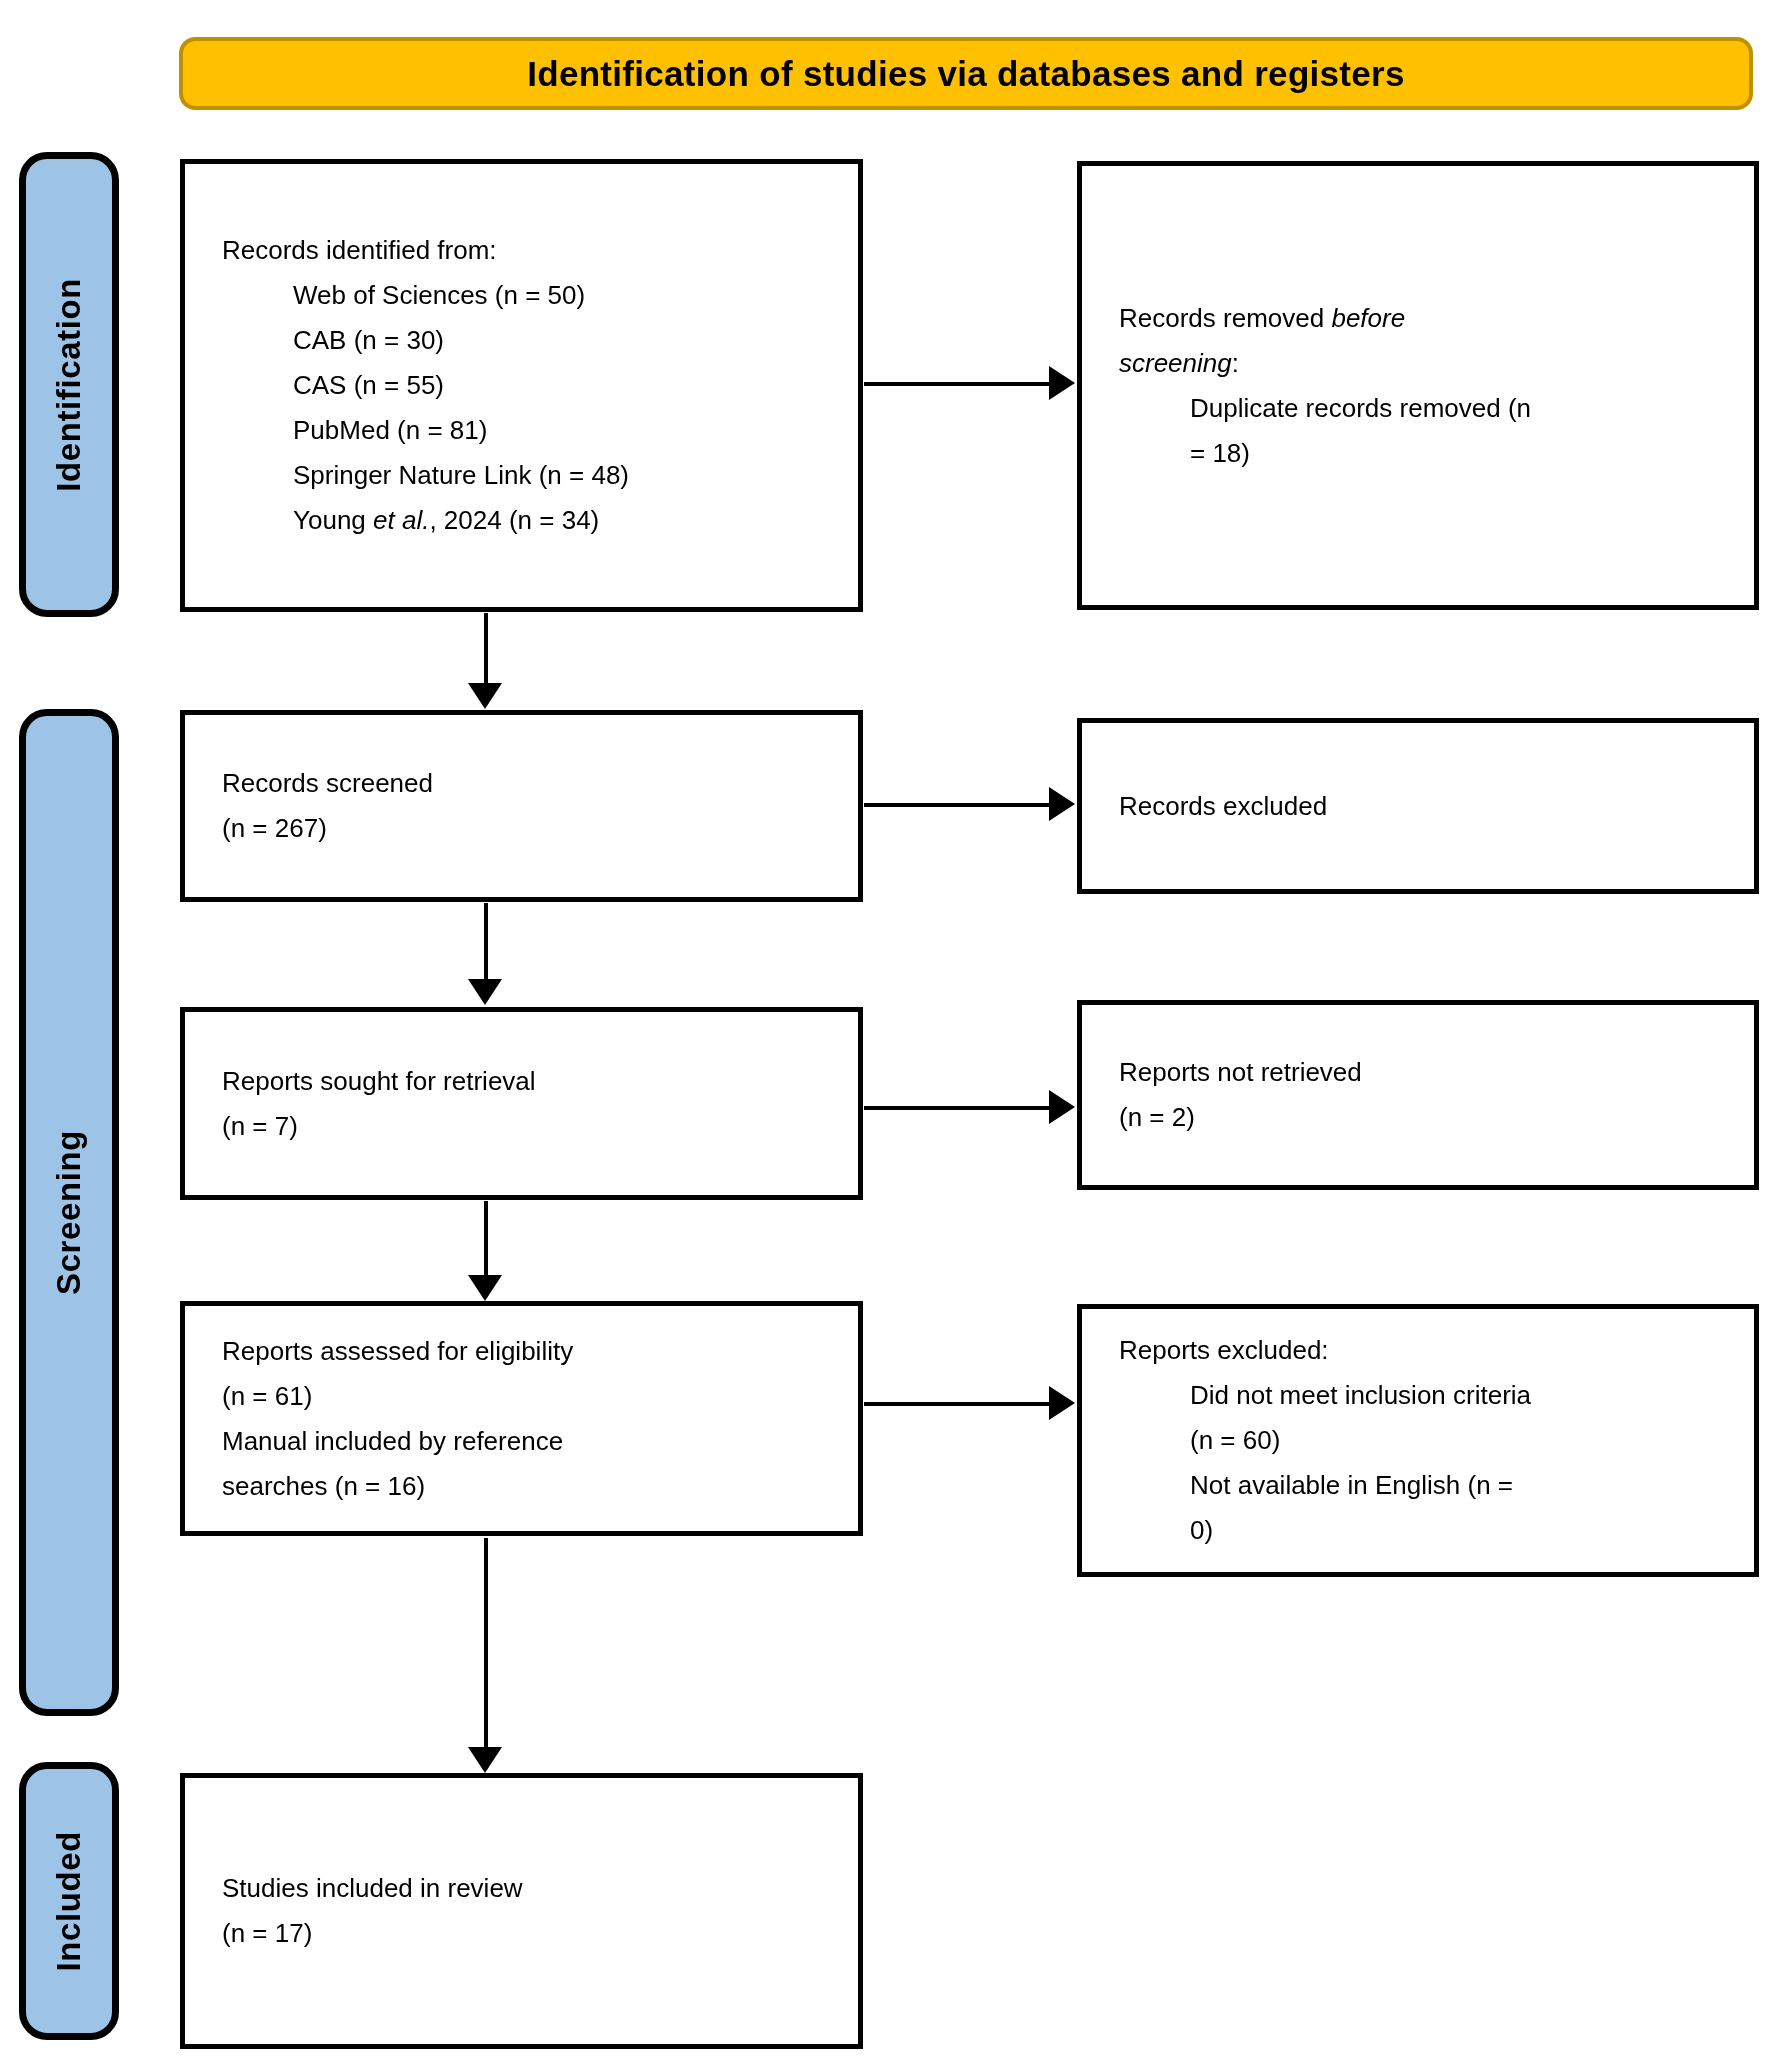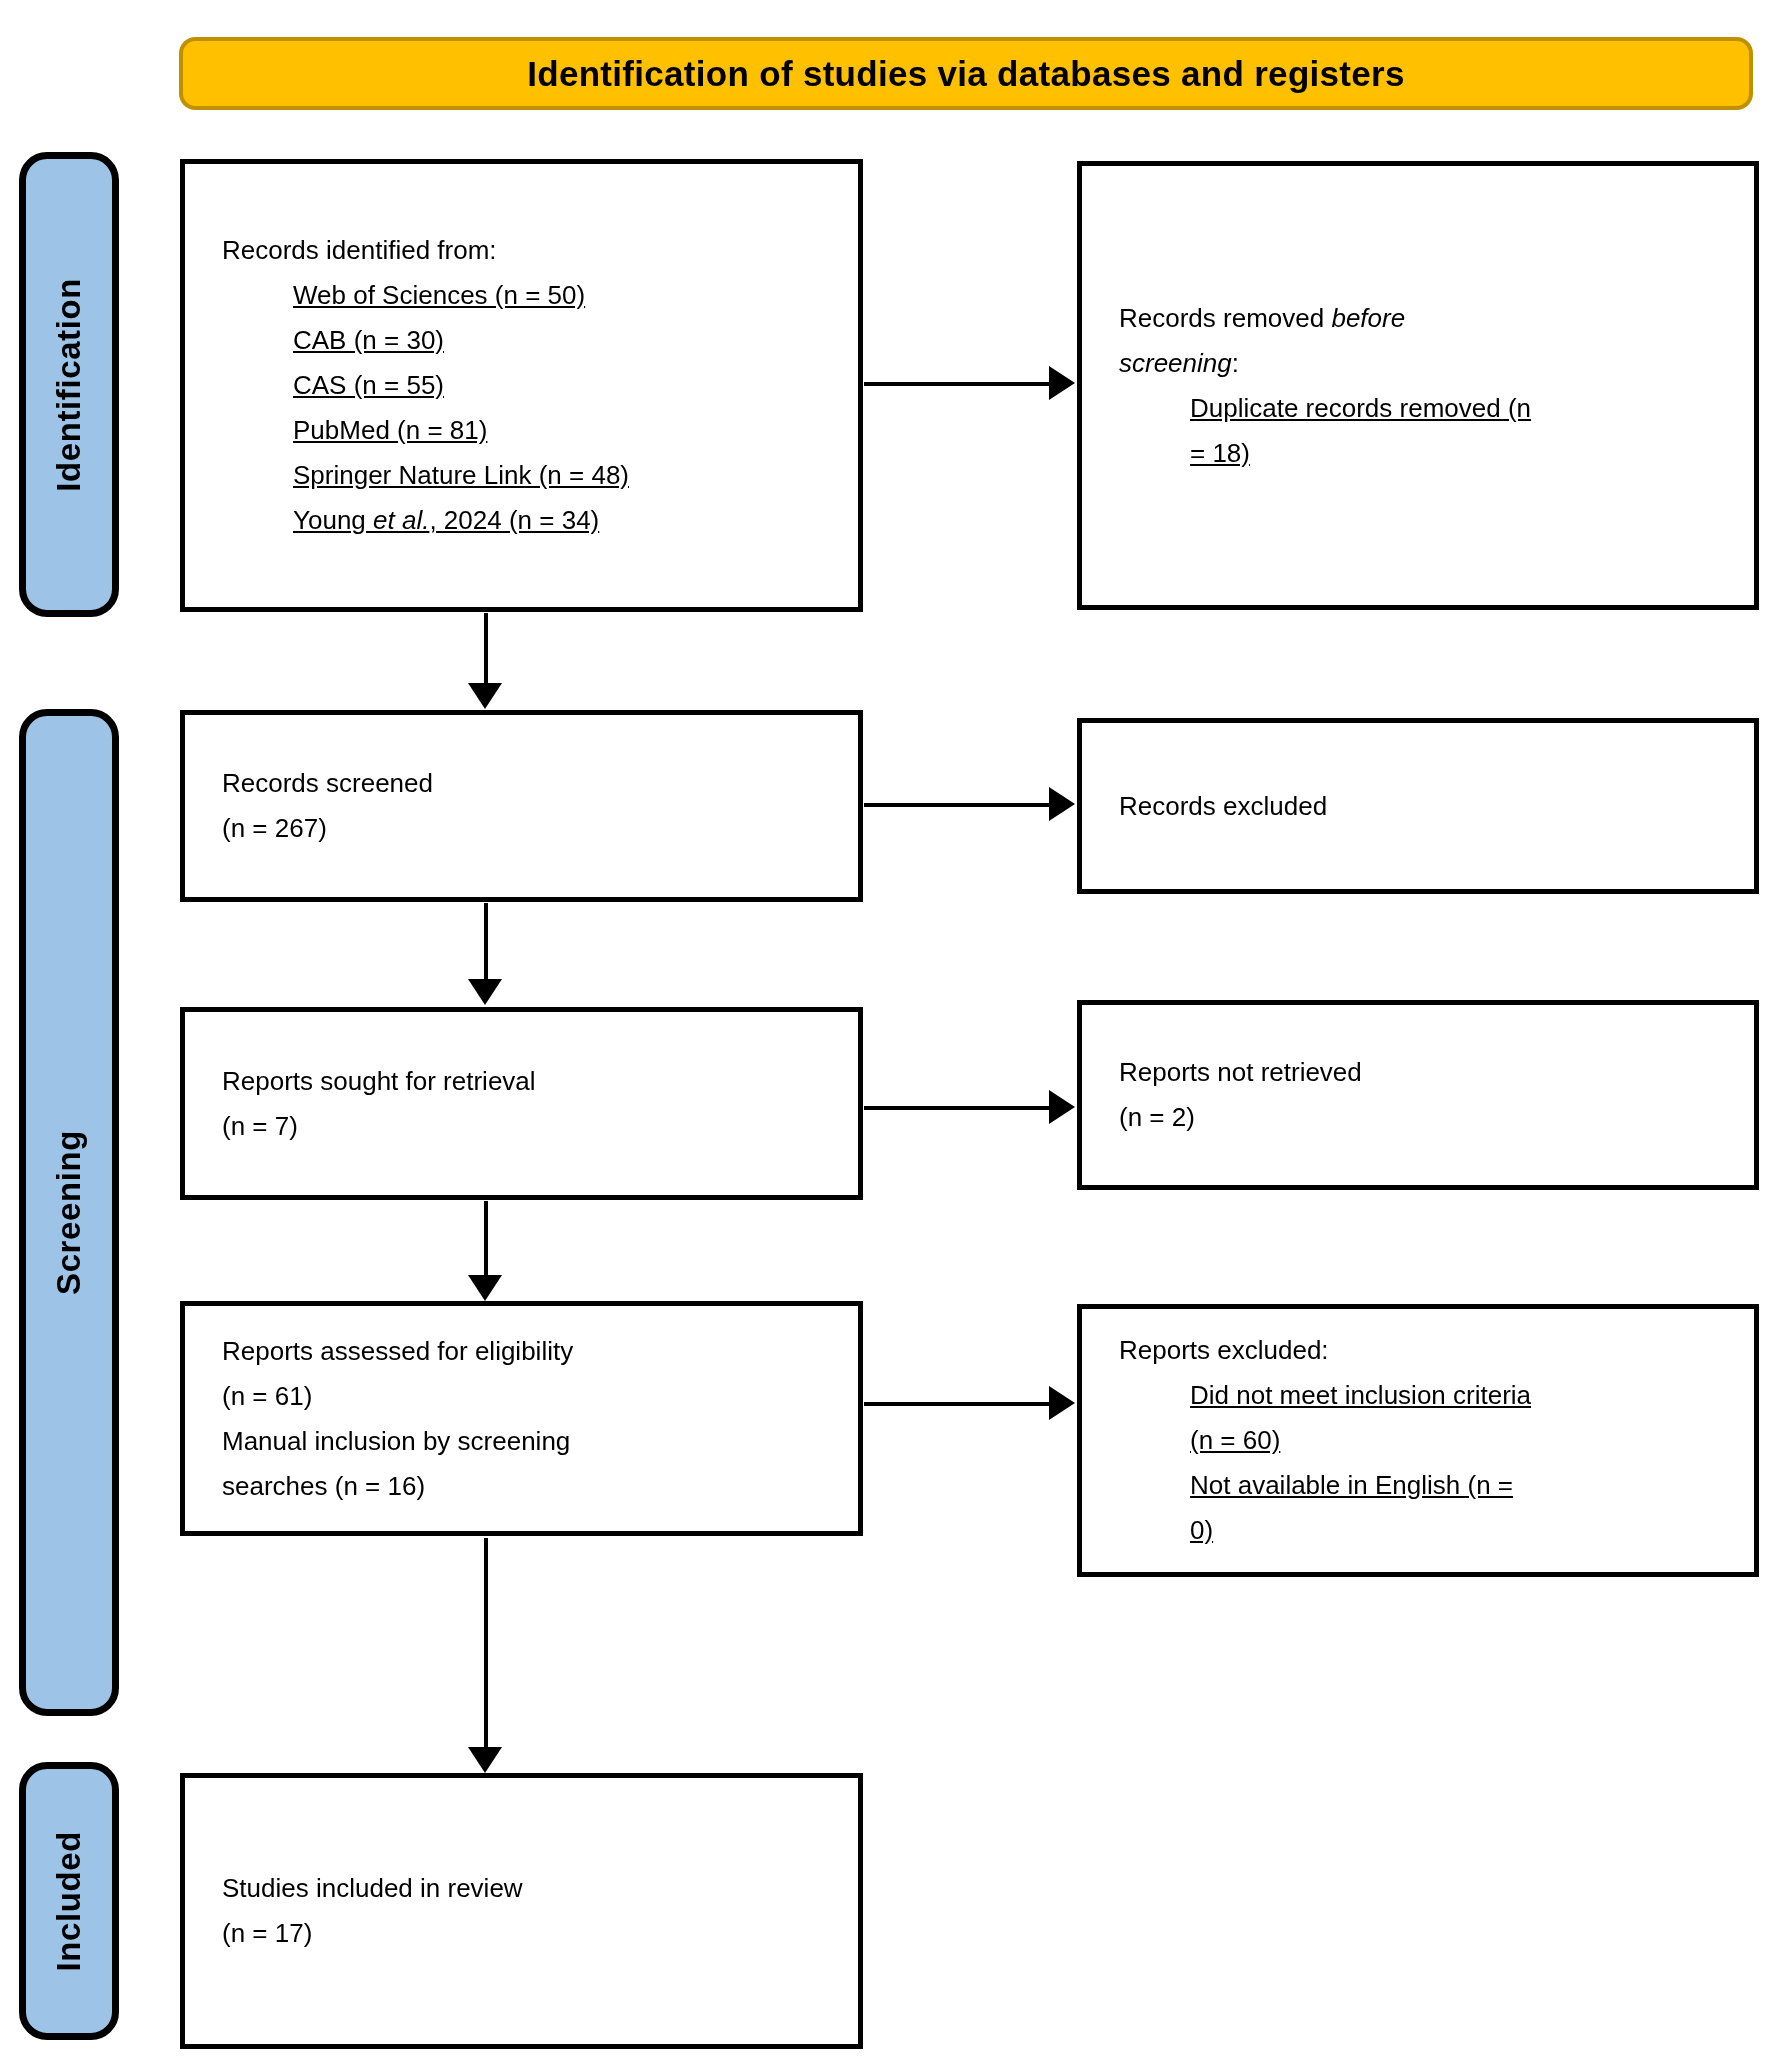--- a/index.html
+++ b/index.html
@@ -56,21 +56,21 @@
   .box-assessed{top:1301px;height:235px;}
   .box-repexcluded{top:1304px;height:273px;}
   .box-included{top:1773px;height:276px;}
 
   .box-text{
     display:flex;flex-direction:column;justify-content:center;
     height:100%;padding:0 23px 0 37px;
     font-size:26px;line-height:45px;
   }
   .line{white-space:nowrap;}
-  .indent{padding-left:71px;text-decoration:underline;}
+  .indent{padding-left:71px;}
   .italic{font-style:italic;}
 
   
   .arrow{position:absolute;}
   .arrow-h{height:35px;}
   .arrow-h .shaft{position:absolute;left:0;right:24px;top:16px;height:3.8px;background:#000;}
   .arrow-h .head{
     position:absolute;right:0;top:0;width:0;height:0;
     border-top:17.7px solid transparent;border-bottom:17.7px solid transparent;
     border-left:26.6px solid #000;
@@ -155,21 +155,21 @@
     <div class="box-text">
       <div class="line">Reports not retrieved</div>
       <div class="line">(n = 2)</div>
     </div>
   </div>
 
   <div class="box col-left box-assessed">
     <div class="box-text">
       <div class="line">Reports assessed for eligibility</div>
       <div class="line">(n = 61)</div>
-      <div class="line">Manual inclusion by screening</div>
+      <div class="line">Manual included by reference</div>
       <div class="line">searches (n = 16)</div>
     </div>
   </div>
 
   <div class="box col-right box-repexcluded">
     <div class="box-text">
       <div class="line">Reports excluded:</div>
       <div class="line indent">Did not meet inclusion criteria</div>
       <div class="line indent">(n = 60)</div>
       <div class="line indent">Not available in English (n =</div>

